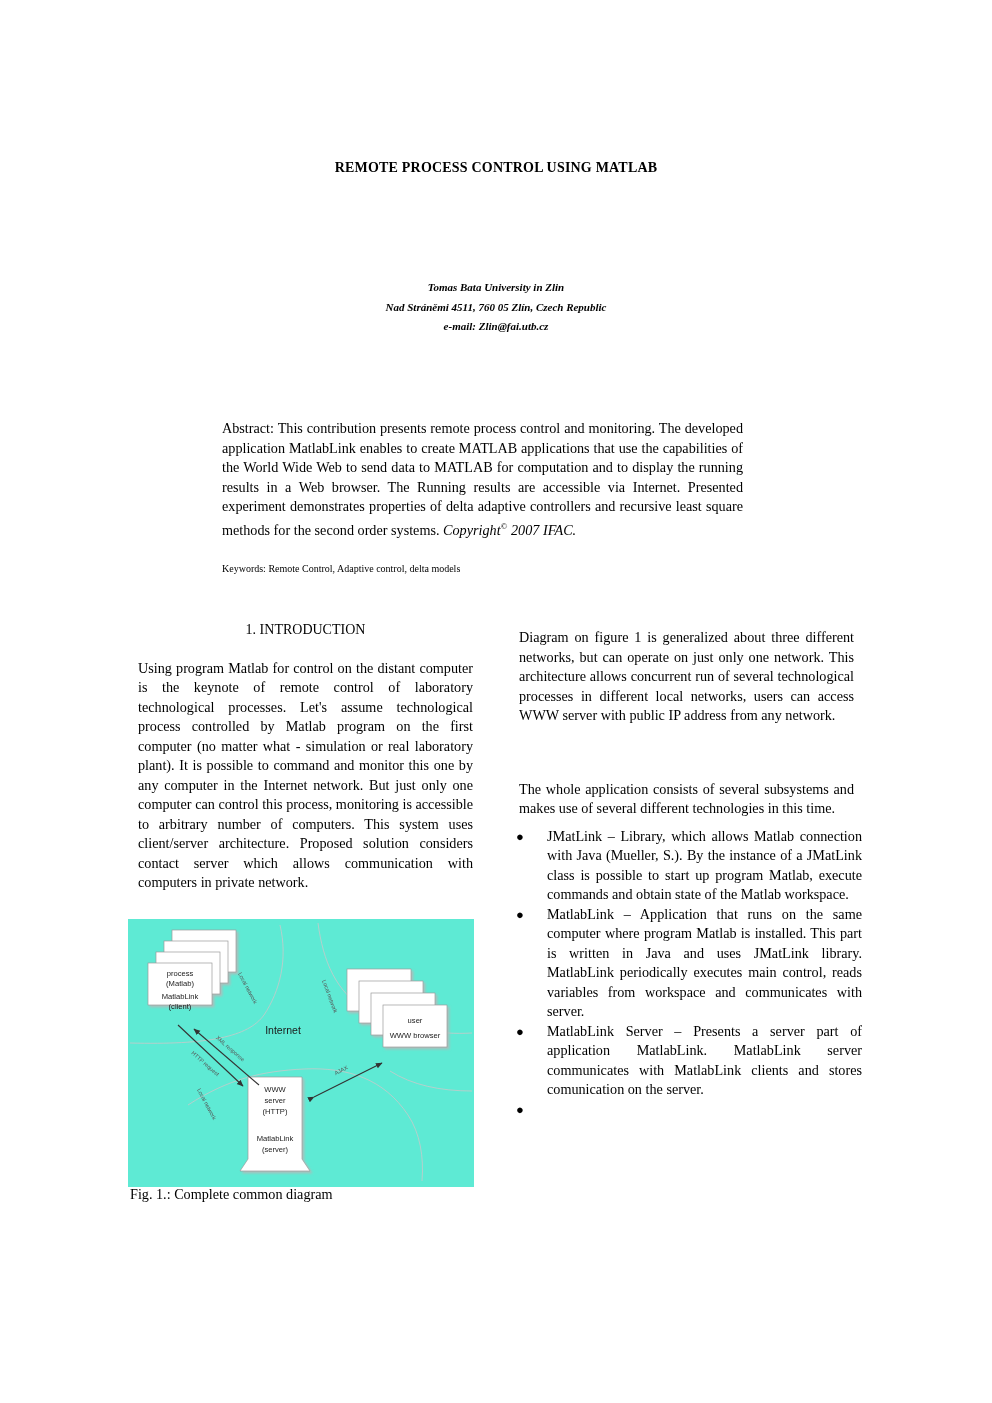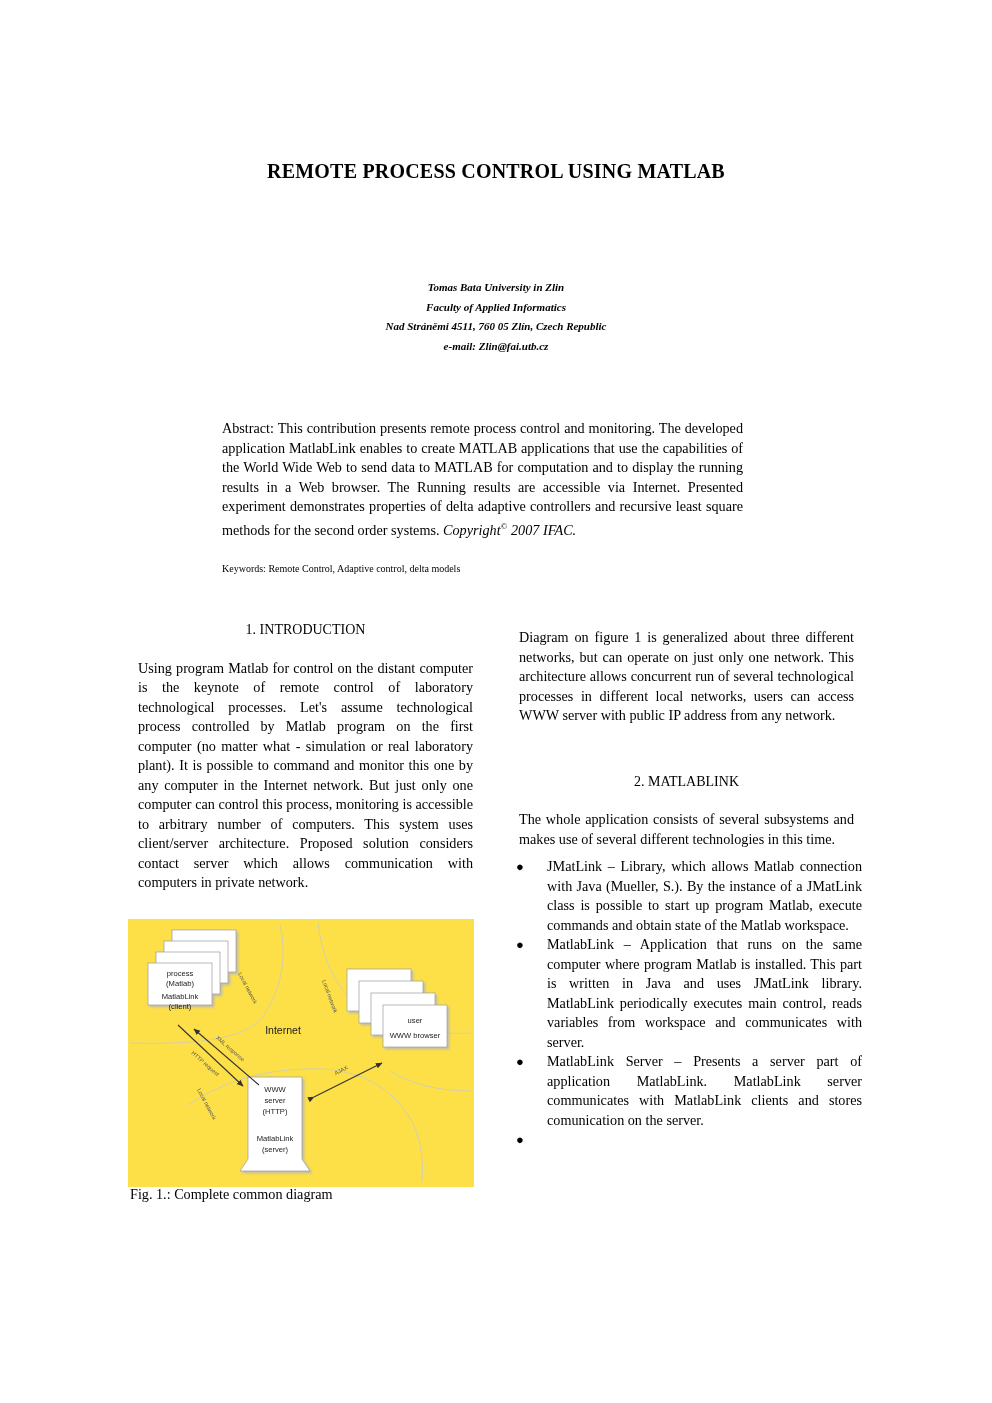--- a/index.html
+++ b/index.html
@@ -24,21 +24,21 @@
   }
 
   
   .doc-title {
     position: absolute;
     left: 130px;
     top: 160px;
     width: 732px;
     text-align: center;
     font-weight: bold;
-    font-size: 20px;
+    font-size: 14px;
     letter-spacing: 0.2px;
   }
   .authors {
     position: absolute;
     left: 130px;
     top: 208px;
     width: 732px;
     text-align: center;
     font-weight: bold;
     font-size: 14.5px;
@@ -122,21 +122,21 @@
     line-height: 19.5px;
   }
 
   
   .figure-wrap {
     position: absolute;
     left: 128px;
     top: 919px;
     width: 346px;
     height: 268px;
-    background: #fde047;
+    background: #5eead4;
   }
   .figure-wrap svg { display: block; }
   .fig-caption {
     position: absolute;
     left: 130px;
     top: 1186px;
     width: 351px;
     font-size: 14.2px;
   }
 
@@ -174,21 +174,20 @@
 </head>
 <body>
 
 <div class="page">
 
   <div class="doc-title">REMOTE PROCESS CONTROL USING MATLAB</div>
 
 
   <div class="affiliation">
     <div>Tomas Bata University in Zlin</div>
-    <div>Faculty of Applied Informatics</div>
     <div>Nad Stráněmi 4511, 760 05 Zlín, Czech Republic</div>
     <div>e-mail: Zlin@fai.utb.cz</div>
   </div>
 
   <div class="abstract-block">
     <div class="abstract-text"><span>Abstract: This contribution presents remote process control and monitoring. The developed application MatlabLink enables to create MATLAB applications that use the capabilities of the World Wide Web to send data to MATLAB for computation and to display the running results in a Web browser. The Running results are accessible via Internet. Presented experiment demonstrates properties of delta adaptive controllers and recursive least square methods for the second order systems. </span><span class="copyright"><span>Copyright</span><sup>©</sup><span> 2007 IFAC.</span></span></div>
     <div class="keywords">Keywords: Remote Control, Adaptive control, delta models</div>
   </div>
 
   <div class="col col-left">
@@ -258,21 +257,20 @@
       <line class="arrow-line" x1="186" y1="178" x2="254" y2="144" marker-end="url(#arrowA)" marker-start="url(#arrowA)"></line>
       <text class="diag-text-sm" x="214" y="153" transform="rotate(-27 214 153)" text-anchor="middle">AJAX</text>
     </svg>
   </div>
 
   <div class="fig-caption">Fig. 1.: Complete common diagram</div>
 
   <div class="col col-right">
     <p class="para">Diagram on figure 1 is generalized about three different networks, but can operate on just only one network. This architecture allows concurrent run of several technological processes in different local networks, users can access WWW server with public IP address from any network.</p>
     <div class="gap-head"></div>
-    <div class="section-head">2.  MATLABLINK</div>
     <p class="para">The whole application consists of several subsystems and makes use of several different technologies in this time.</p>
     <ul class="bullets">
       <li>
         <span class="bullet-dot">●</span>
         <span>JMatLink – Library, which allows Matlab connection with Java (Mueller, S.). By the instance of a JMatLink class is possible to start up program Matlab, execute commands and obtain state of the Matlab workspace.</span>
       </li>
       <li>
         <span class="bullet-dot">●</span>
         <span>MatlabLink – Application that runs on the same computer where program Matlab is installed. This part is written in Java and uses JMatLink library. MatlabLink periodically executes main control, reads variables from workspace and communicates with server.</span>
       </li>

